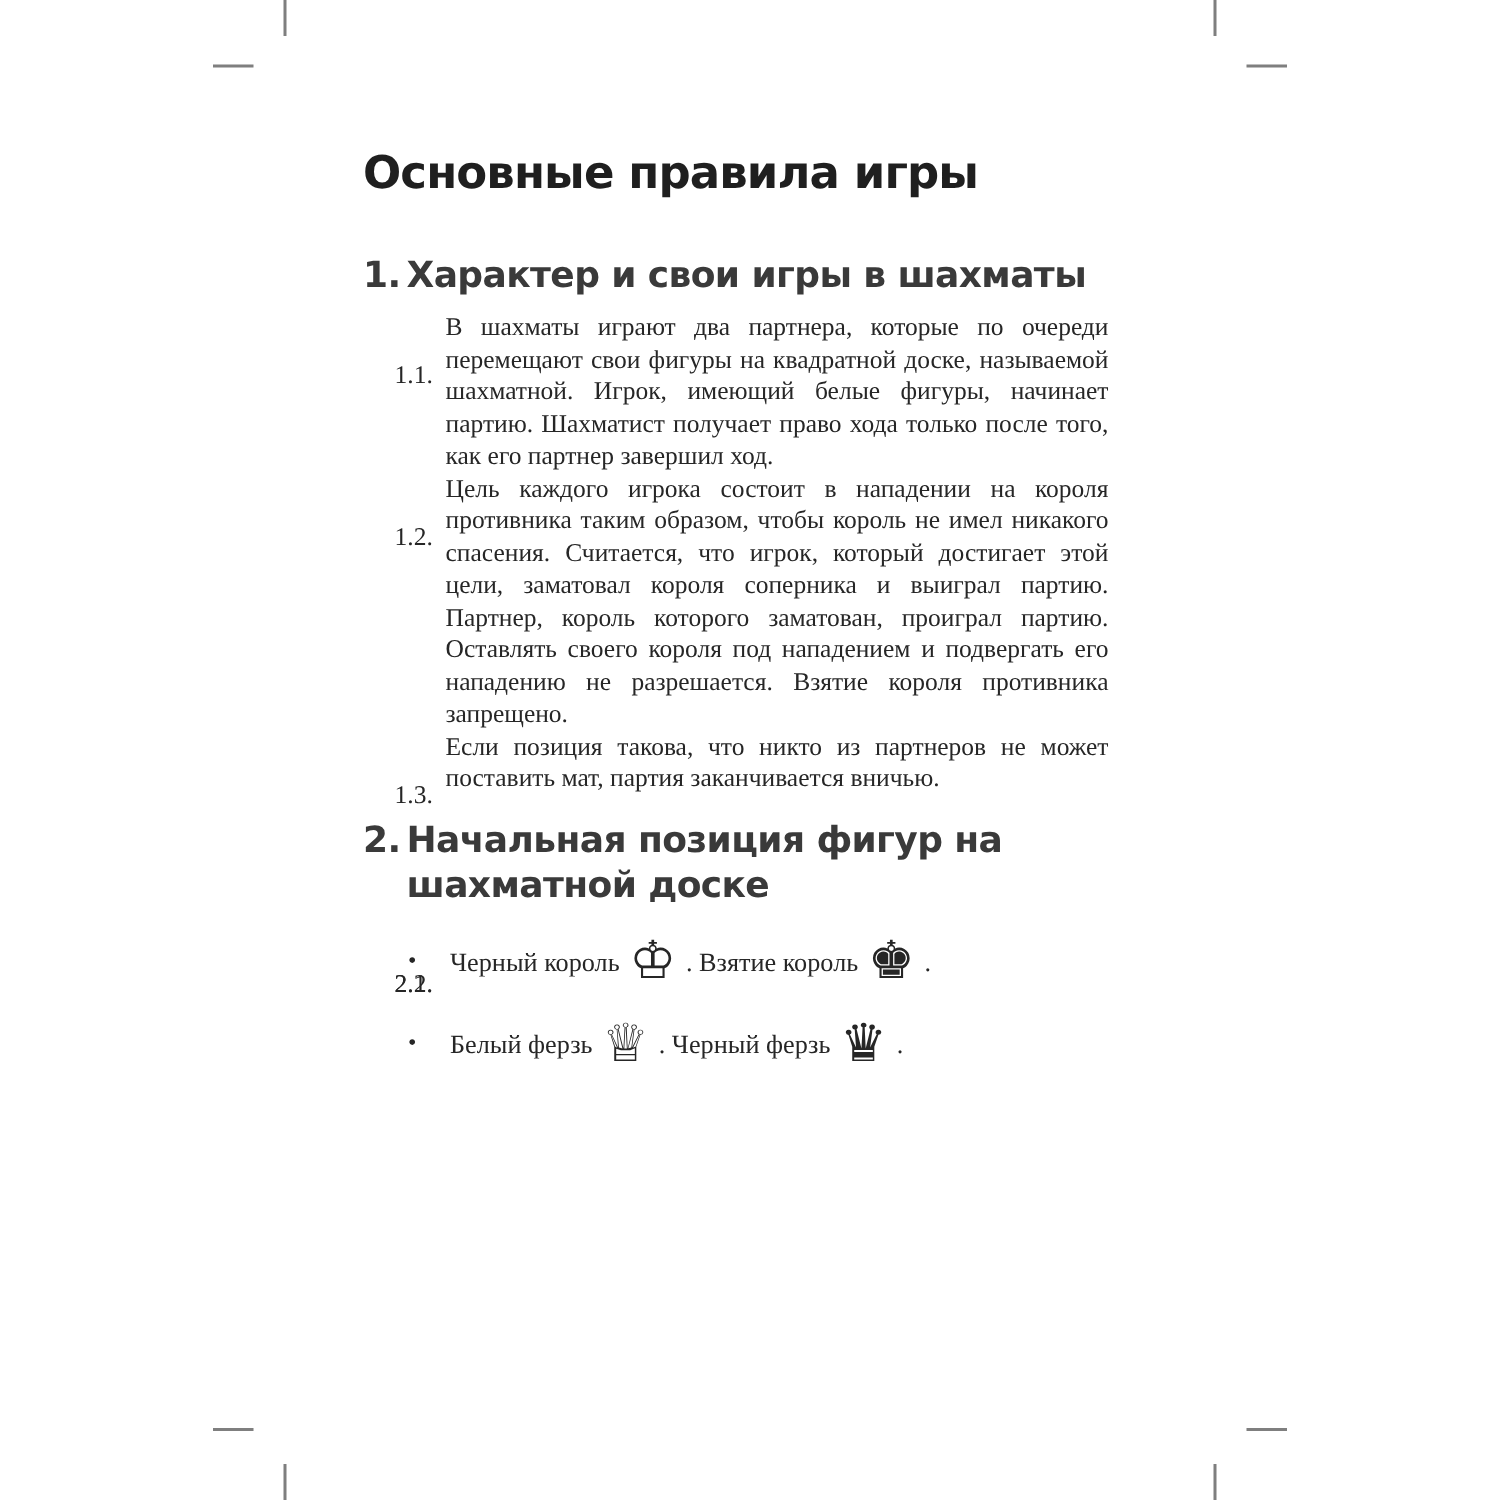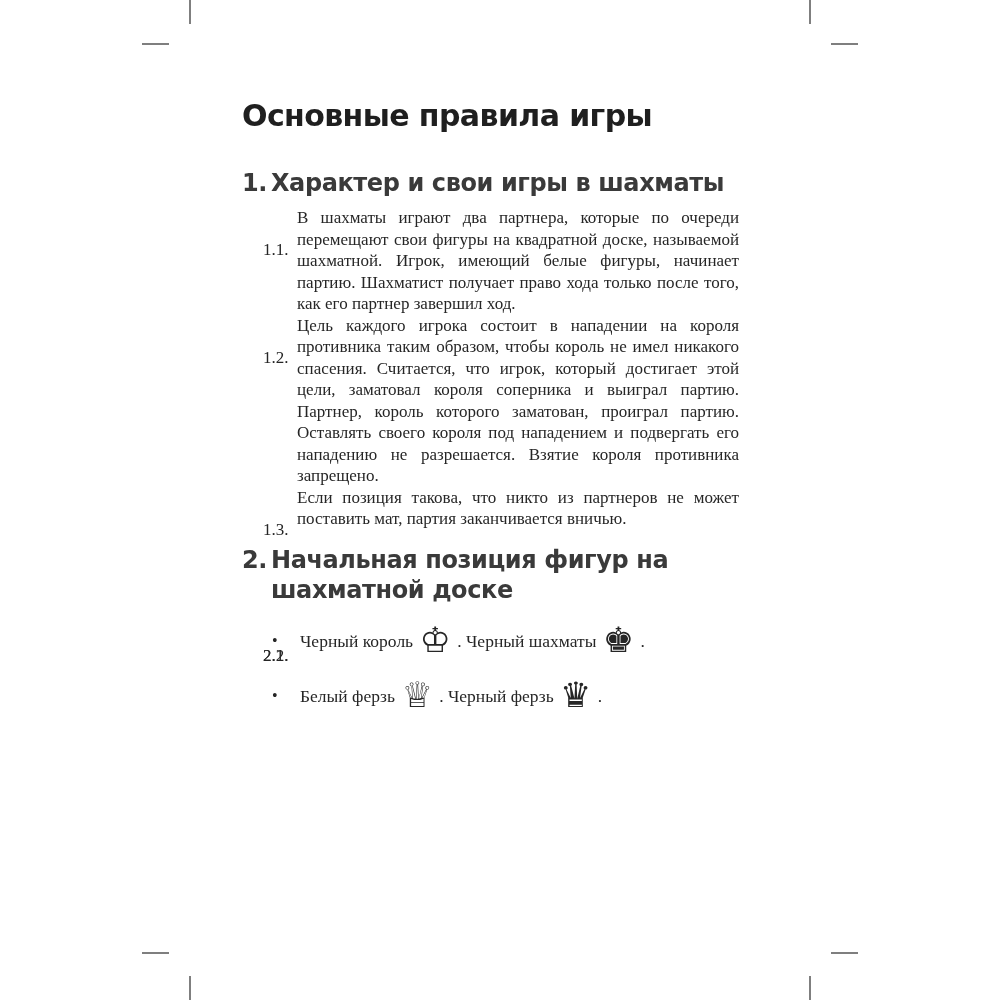--- a/index.html
+++ b/index.html
@@ -99,20 +99,20 @@
           <h2 class="sec-heading"><span class="h-num">1.</span><span>Характер и свои игры в шахматы</span></h2>
           <div class="para"><span class="para-num">1.1.</span><span class="para-body"><span>В шахматы играют два партнера, которые по очереди перемещают свои фигуры на квадратной доске, называемой шахматной. Игрок, имеющий белые фигуры, начинает партию. Шахматист получает право хода только после того, как его партнер завершил ход.</span></span></div>
           <div class="para"><span class="para-num">1.2.</span><span class="para-body"><span>Цель каждого игрока состоит в </span><b>нападении на короля</b><span> противника таким образом, чтобы король не имел никакого спасения. Считается, что игрок, который достигает этой цели, </span><b>заматовал</b><span> короля соперника и выиграл партию. Партнер, король которого заматован, проиграл партию. Оставлять своего короля под нападением и подвергать его нападению не разрешается. </span><b>Взятие короля</b><span> противника запрещено.</span></span></div>
           <div class="para"><span class="para-num">1.3.</span><span class="para-body"><span>Если позиция такова, что никто из партнеров не может поставить мат, партия заканчивается </span><b>вничью</b><span>.</span></span></div>
         </section>
         <section class="doc-section">
           <h2 class="sec-heading"><span class="h-num">2.</span><span>Начальная позиция фигур на шахматной доске</span></h2>
           <div class="para"><span class="para-num">2.1.</span></div>
           <div class="para"><span class="para-num">2.2.</span></div>
           <ul class="bullets">
-            <li class="bullet"><span class="bullet-marker">•</span><span>Черный король </span><span class="chess-glyph">♔</span><span> . Черный шахматы </span><span class="chess-glyph">♚</span><span> .</span></li>
+            <li class="bullet"><span class="bullet-marker">•</span><span>Черный король </span><span class="chess-glyph">♔</span><span> . Взятие король </span><span class="chess-glyph">♚</span><span> .</span></li>
             <li class="bullet"><span class="bullet-marker">•</span><span>Белый ферзь </span><span class="chess-glyph">♕</span><span> . Черный ферзь </span><span class="chess-glyph">♛</span><span> .</span></li>
           </ul>
         </section>
       </div>
   </main>
 
 </div>
 
 </body></html>

